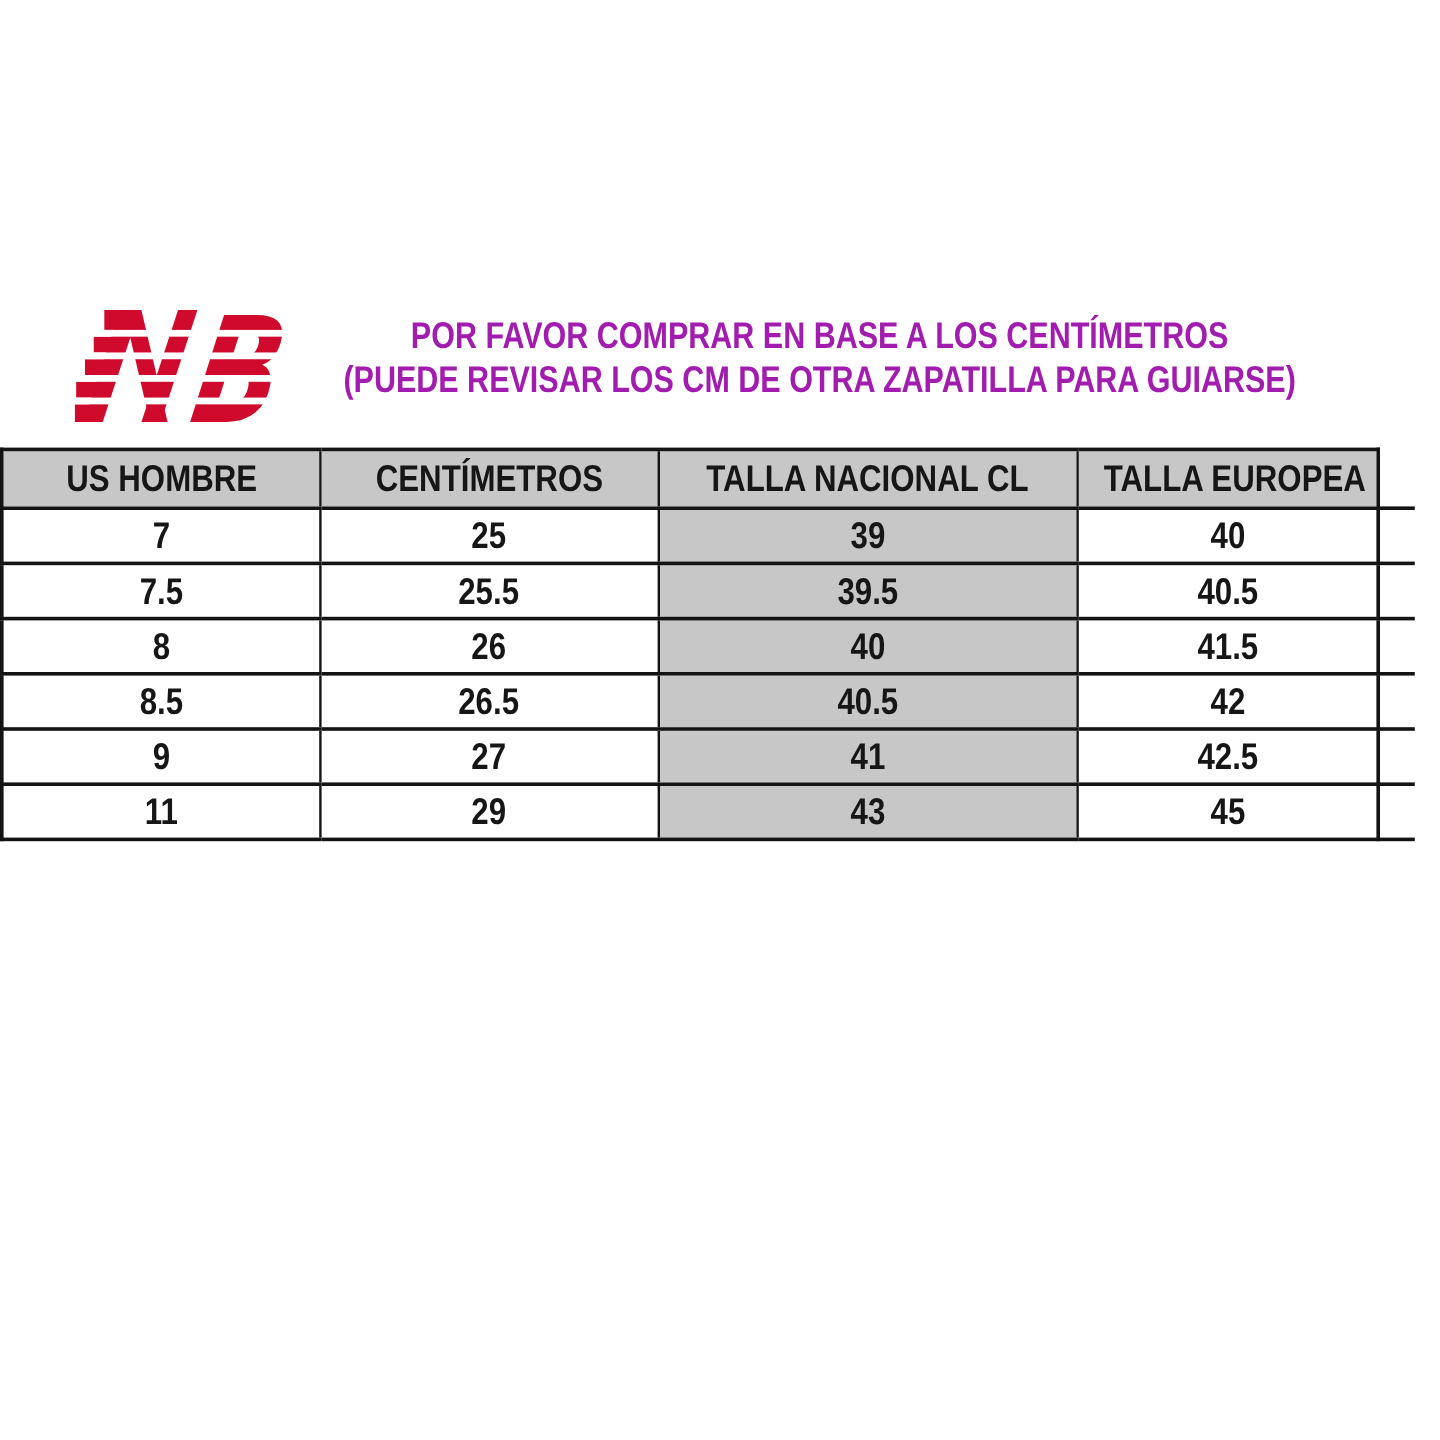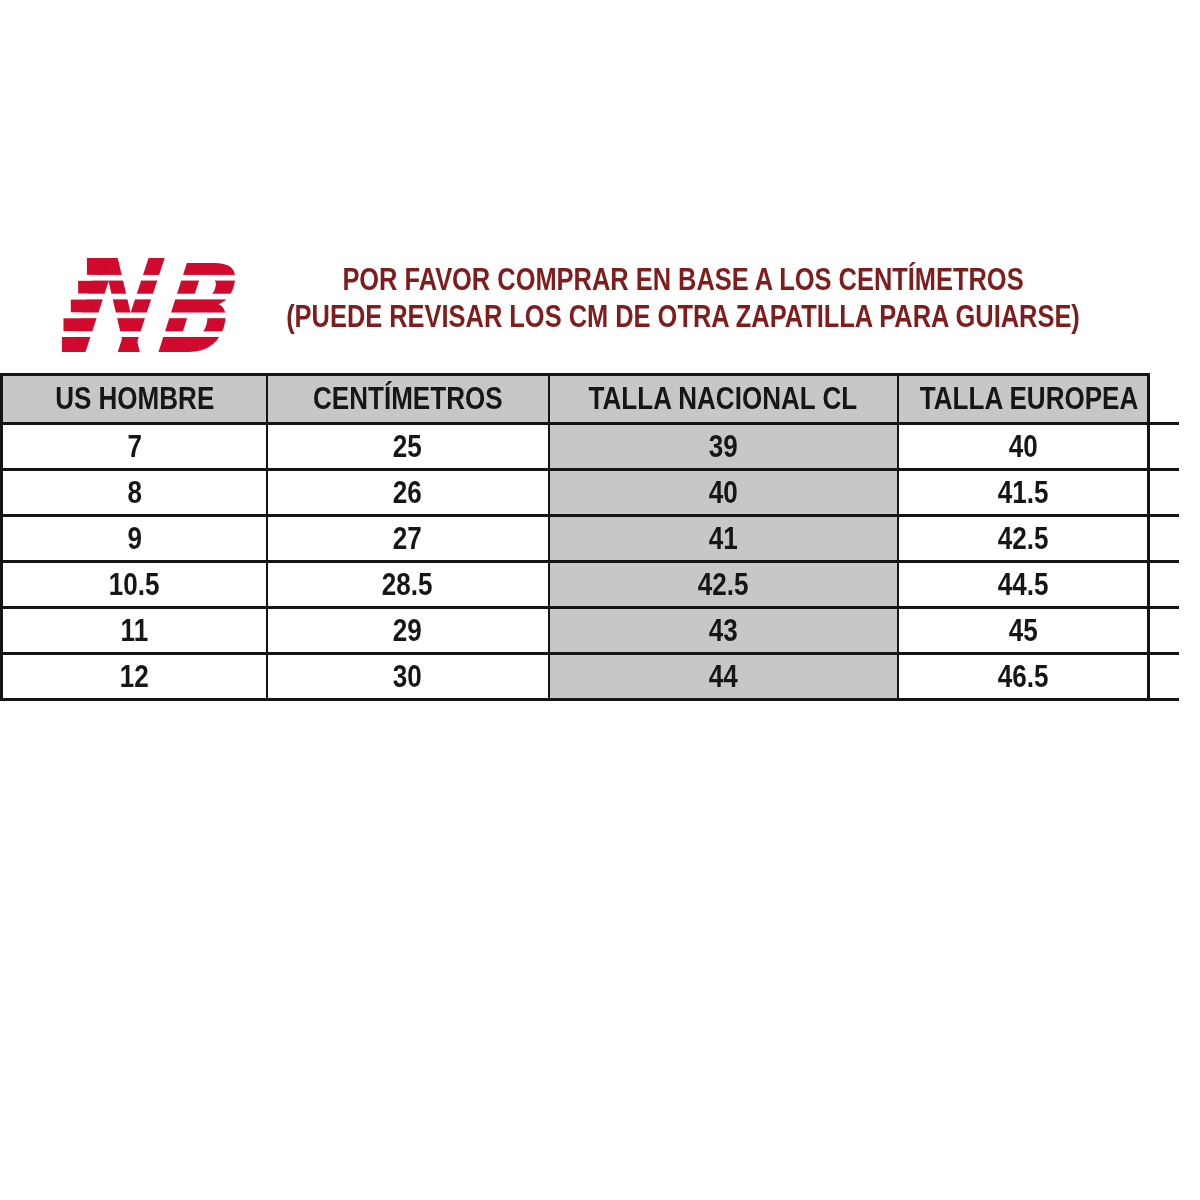--- a/index.html
+++ b/index.html
@@ -25,21 +25,21 @@
   .logo-shape { fill: var(--accent, #cf0a2c); }
 
   
   .title-block {
     position: absolute;
     left: 180px;
     top: 261px;
     width: 1006px;
     text-align: center;
     font-weight: bold;
-    color: #7f1d1d;
+    color: #a21caf;
   }
   .title-line {
     display: block;
     font-size: 31px;
     line-height: 37px;
     white-space: nowrap;
     transform: scaleX(0.82);
     transform-origin: 50% 50%;
   }
 
@@ -152,50 +152,50 @@
     </thead>
     <tbody>
         <tr>
           <td><span class="cx">7</span></td>
           <td><span class="cx">25</span></td>
           <td class="hl"><span class="cx">39</span></td>
           <td class="last-col"><span class="cx">40</span></td>
           <td class="ext"></td>
         </tr>
         <tr>
+          <td><span class="cx">7.5</span></td>
+          <td><span class="cx">25.5</span></td>
+          <td class="hl"><span class="cx">39.5</span></td>
+          <td class="last-col"><span class="cx">40.5</span></td>
+          <td class="ext"></td>
+        </tr>
+        <tr>
           <td><span class="cx">8</span></td>
           <td><span class="cx">26</span></td>
           <td class="hl"><span class="cx">40</span></td>
           <td class="last-col"><span class="cx">41.5</span></td>
           <td class="ext"></td>
         </tr>
         <tr>
+          <td><span class="cx">8.5</span></td>
+          <td><span class="cx">26.5</span></td>
+          <td class="hl"><span class="cx">40.5</span></td>
+          <td class="last-col"><span class="cx">42</span></td>
+          <td class="ext"></td>
+        </tr>
+        <tr>
           <td><span class="cx">9</span></td>
           <td><span class="cx">27</span></td>
           <td class="hl"><span class="cx">41</span></td>
           <td class="last-col"><span class="cx">42.5</span></td>
           <td class="ext"></td>
         </tr>
         <tr>
-          <td><span class="cx">10.5</span></td>
-          <td><span class="cx">28.5</span></td>
-          <td class="hl"><span class="cx">42.5</span></td>
-          <td class="last-col"><span class="cx">44.5</span></td>
-          <td class="ext"></td>
-        </tr>
-        <tr>
           <td><span class="cx">11</span></td>
           <td><span class="cx">29</span></td>
           <td class="hl"><span class="cx">43</span></td>
           <td class="last-col"><span class="cx">45</span></td>
           <td class="ext"></td>
         </tr>
-        <tr>
-          <td><span class="cx">12</span></td>
-          <td><span class="cx">30</span></td>
-          <td class="hl"><span class="cx">44</span></td>
-          <td class="last-col"><span class="cx">46.5</span></td>
-          <td class="ext"></td>
-        </tr>
       </tbody>
   </table>
 
 </div>
 
 </body></html>

